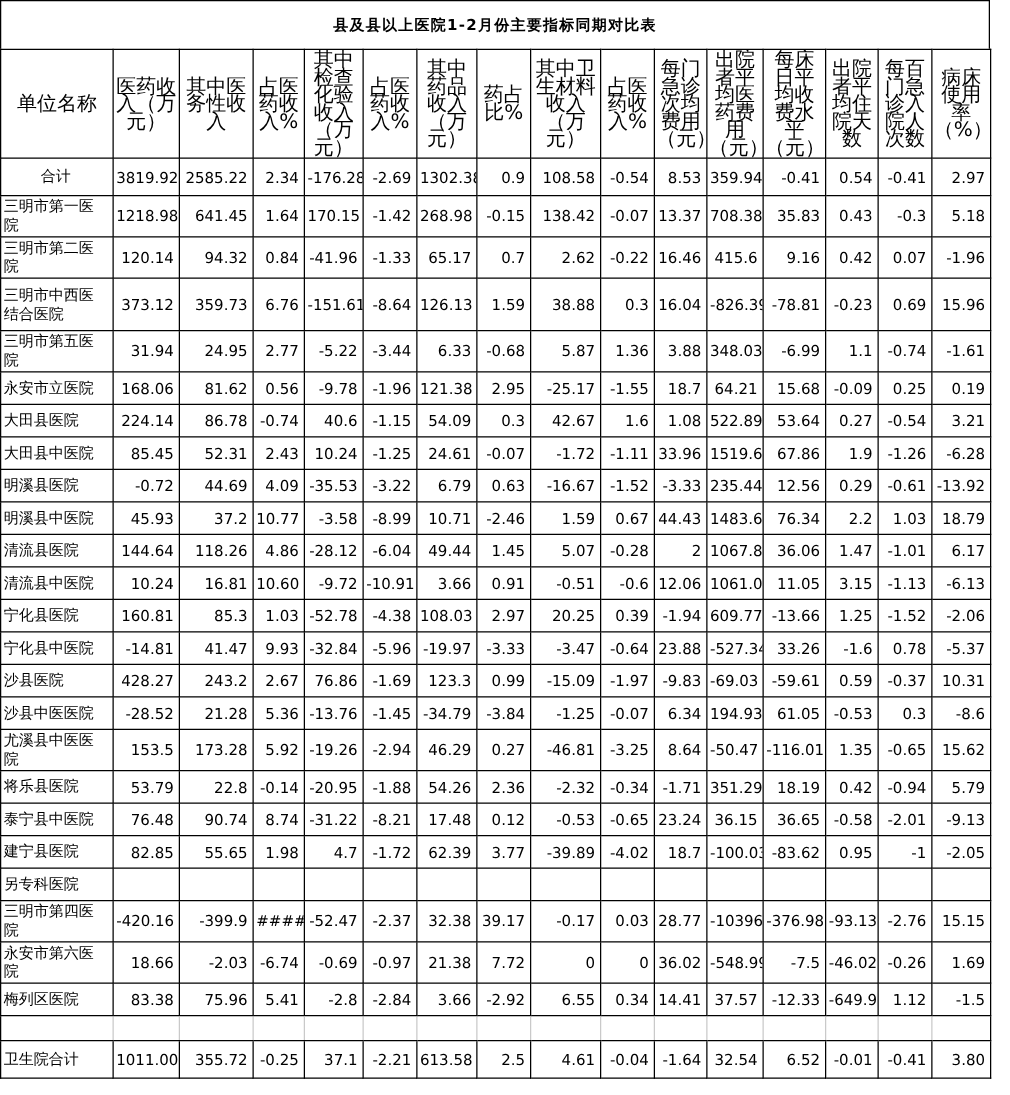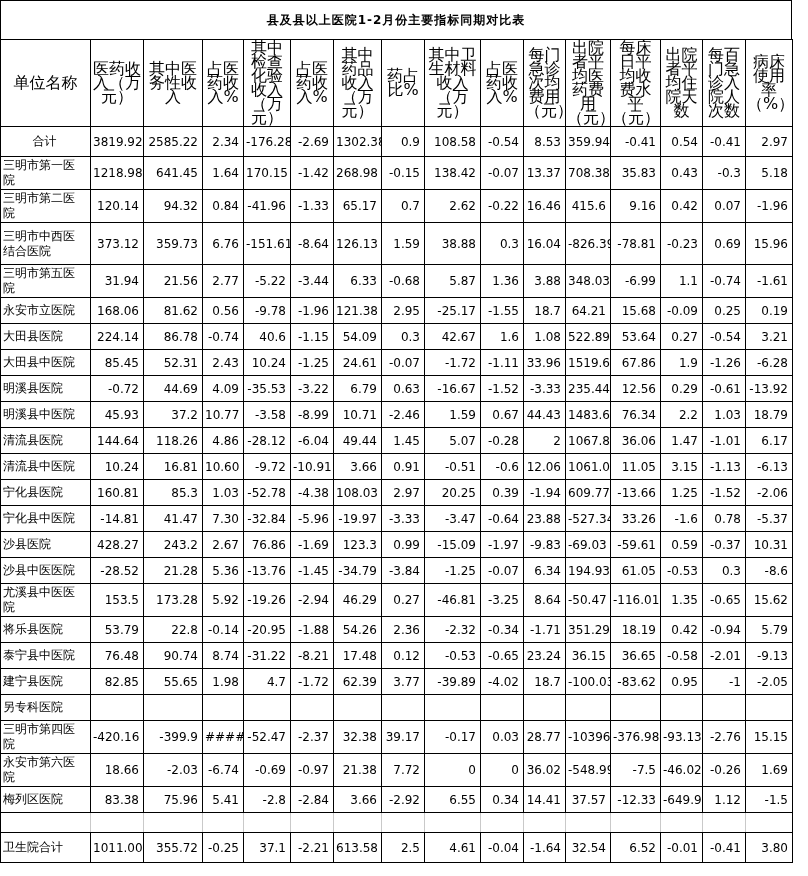--- a/index.html
+++ b/index.html
@@ -182,21 +182,21 @@
           <td class="num">16.04</td>
           <td class="num">-826.39</td>
           <td class="num">-78.81</td>
           <td class="num">-0.23</td>
           <td class="num">0.69</td>
           <td class="num">15.96</td>
         </tr>
         <tr>
           <td class="name">三明市第五医院</td>
           <td class="num">31.94</td>
-          <td class="num">21.56</td>
+          <td class="num">24.95</td>
           <td class="num">2.77</td>
           <td class="num">-5.22</td>
           <td class="num">-3.44</td>
           <td class="num">6.33</td>
           <td class="num">-0.68</td>
           <td class="num">5.87</td>
           <td class="num">1.36</td>
           <td class="num">3.88</td>
           <td class="num">348.03</td>
           <td class="num">-6.99</td>
@@ -345,21 +345,21 @@
           <td class="num">609.77</td>
           <td class="num">-13.66</td>
           <td class="num">1.25</td>
           <td class="num">-1.52</td>
           <td class="num">-2.06</td>
         </tr>
         <tr>
           <td class="name">宁化县中医院</td>
           <td class="num">-14.81</td>
           <td class="num">41.47</td>
-          <td class="num">7.30</td>
+          <td class="num">9.93</td>
           <td class="num">-32.84</td>
           <td class="num">-5.96</td>
           <td class="num">-19.97</td>
           <td class="num">-3.33</td>
           <td class="num">-3.47</td>
           <td class="num">-0.64</td>
           <td class="num">23.88</td>
           <td class="num">-527.34</td>
           <td class="num">33.26</td>
           <td class="num">-1.6</td>

